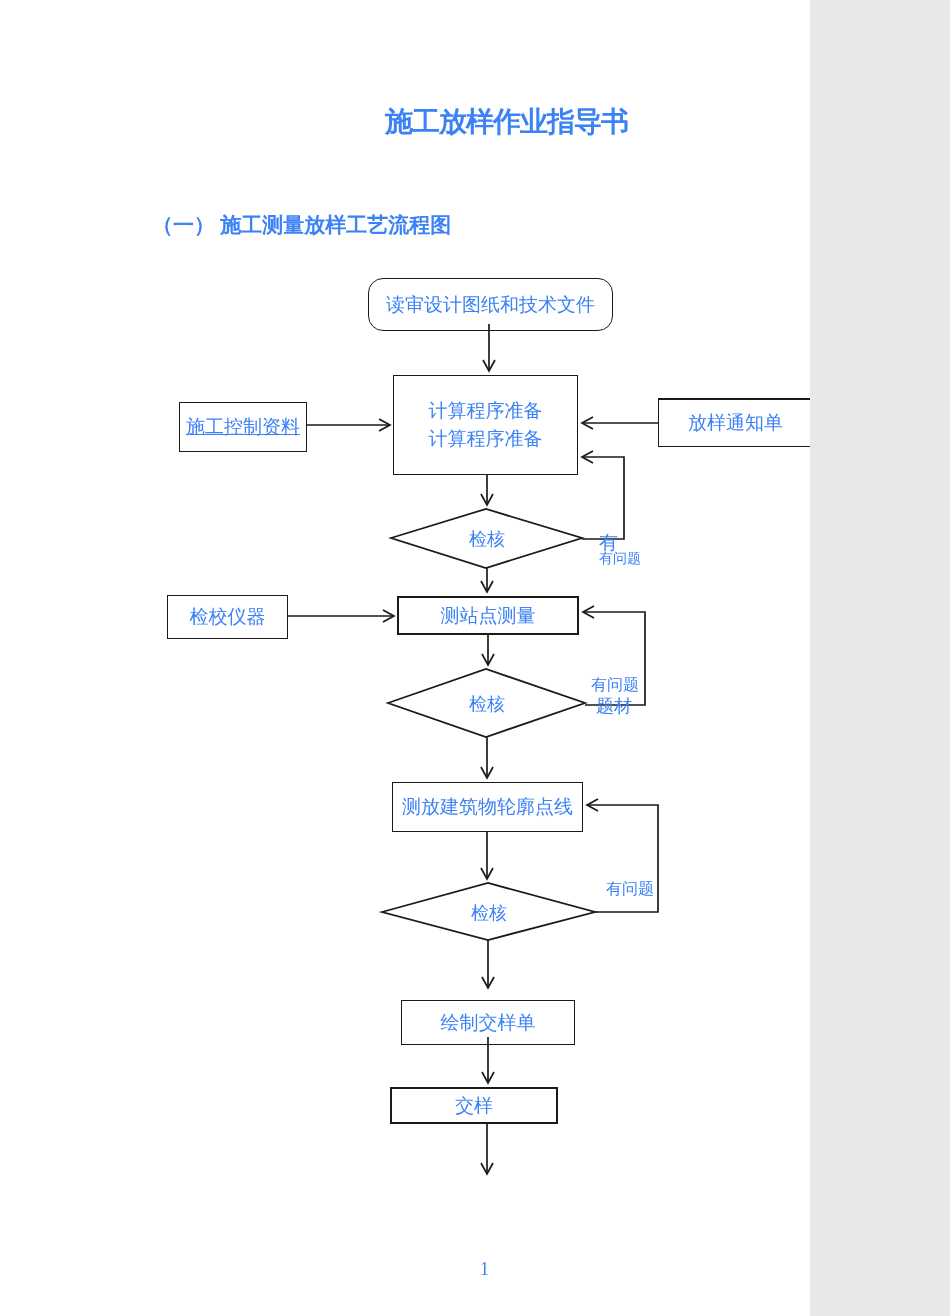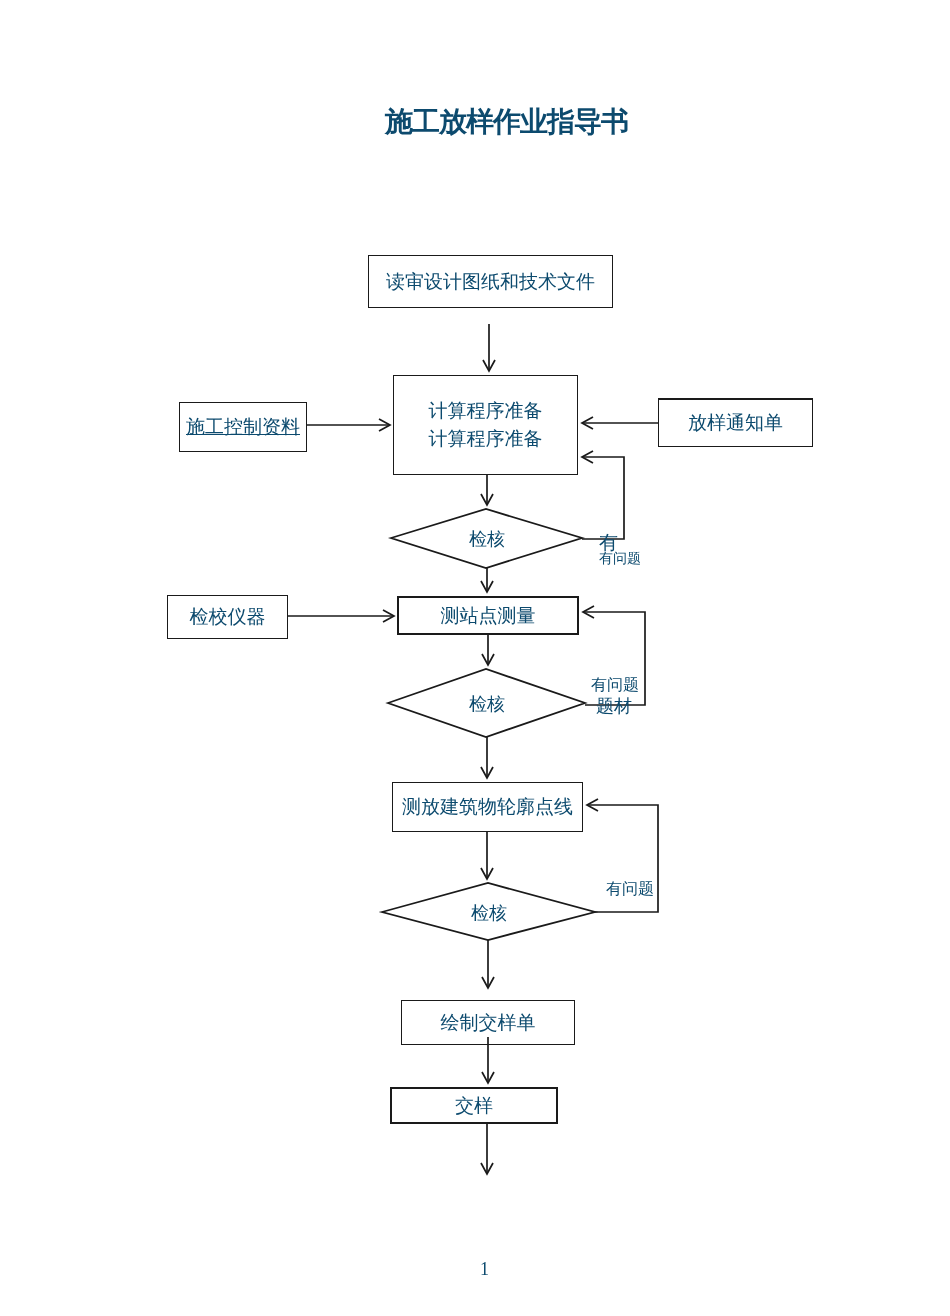--- a/index.html
+++ b/index.html
@@ -1,21 +1,21 @@
 <!DOCTYPE html>
 <html><head>
 <meta charset="utf-8">
 <style>
   html,body{margin:0;padding:0;background:#e8e8e8;}
   .page{
     position:relative;
-    width:950px;height:1316px;
+    width:810px;height:1316px;
     background:#ffffff;
     font-family:"Liberation Serif","DejaVu Serif",serif;
-    color:#0c4a6e;
+    color:#3b82f6;
     overflow:hidden;
   }
   .doc-title{
     position:absolute;left:385px;top:103px;
     font-family:"Liberation Sans","DejaVu Sans",sans-serif;
     font-size:28px;font-weight:bold;letter-spacing:-1px;
     white-space:nowrap;margin:0;
   }
   .section-heading{
     position:absolute;left:152px;top:211px;
@@ -43,20 +43,21 @@
     position:absolute;left:480px;top:1259px;
     font-size:18px;
   }
 </style>
 </head>
 <body>
 
 <div class="page">
 
   <h1 class="doc-title">施工放样作业指导书</h1>
+  <h2 class="section-heading">（一） 施工测量放样工艺流程图</h2>
 
   <svg class="flowlines" width="950" height="1316" viewBox="0 0 950 1316">
     <defs>
       <marker id="arw" markerUnits="userSpaceOnUse" markerWidth="16" markerHeight="16" refX="12" refY="7" orient="auto">
         <path d="M1,1 L12,7 L1,13" fill="none" stroke="#1a1a1a" stroke-width="1.7"></path>
       </marker>
     </defs>
 
     <line x1="489" y1="324" x2="489" y2="371" stroke="#1a1a1a" stroke-width="1.7" marker-end="url(#arw)"></line>
     <line x1="487" y1="475" x2="487" y2="505" stroke="#1a1a1a" stroke-width="1.7" marker-end="url(#arw)"></line>
@@ -74,21 +75,21 @@
 
     <polyline points="582,539 624,539 624,457 582,457" fill="none" stroke="#1a1a1a" stroke-width="1.7" marker-end="url(#arw)"></polyline>
     <polyline points="585,705 645,705 645,612 583,612" fill="none" stroke="#1a1a1a" stroke-width="1.7" marker-end="url(#arw)"></polyline>
     <polyline points="595,912 658,912 658,805 587,805" fill="none" stroke="#1a1a1a" stroke-width="1.7" marker-end="url(#arw)"></polyline>
 
     <polygon points="391,538 486,509 582,538 486,568" fill="#ffffff" stroke="#1a1a1a" stroke-width="1.8"></polygon>
     <polygon points="388,703 486,669 585,703 486,737" fill="#ffffff" stroke="#1a1a1a" stroke-width="1.8"></polygon>
     <polygon points="382,912 488,883 595,912 488,940" fill="#ffffff" stroke="#1a1a1a" stroke-width="1.8"></polygon>
   </svg>
 
-  <div class="node" style="left:368px;top:255px;width:245px;height:53px;">
+  <div class="node" style="left:368px;top:278px;width:245px;height:53px;border-radius:15px;">
     <span>读审设计图纸和技术文件</span>
   </div>
 
   <div class="node" style="left:179px;top:402px;width:128px;height:50px;text-decoration:underline;">
     <span>施工控制资料</span>
   </div>
 
   <div class="node" style="left:393px;top:375px;width:185px;height:100px;">
     <span>计算程序准备</span>
     <span>计算程序准备</span>

